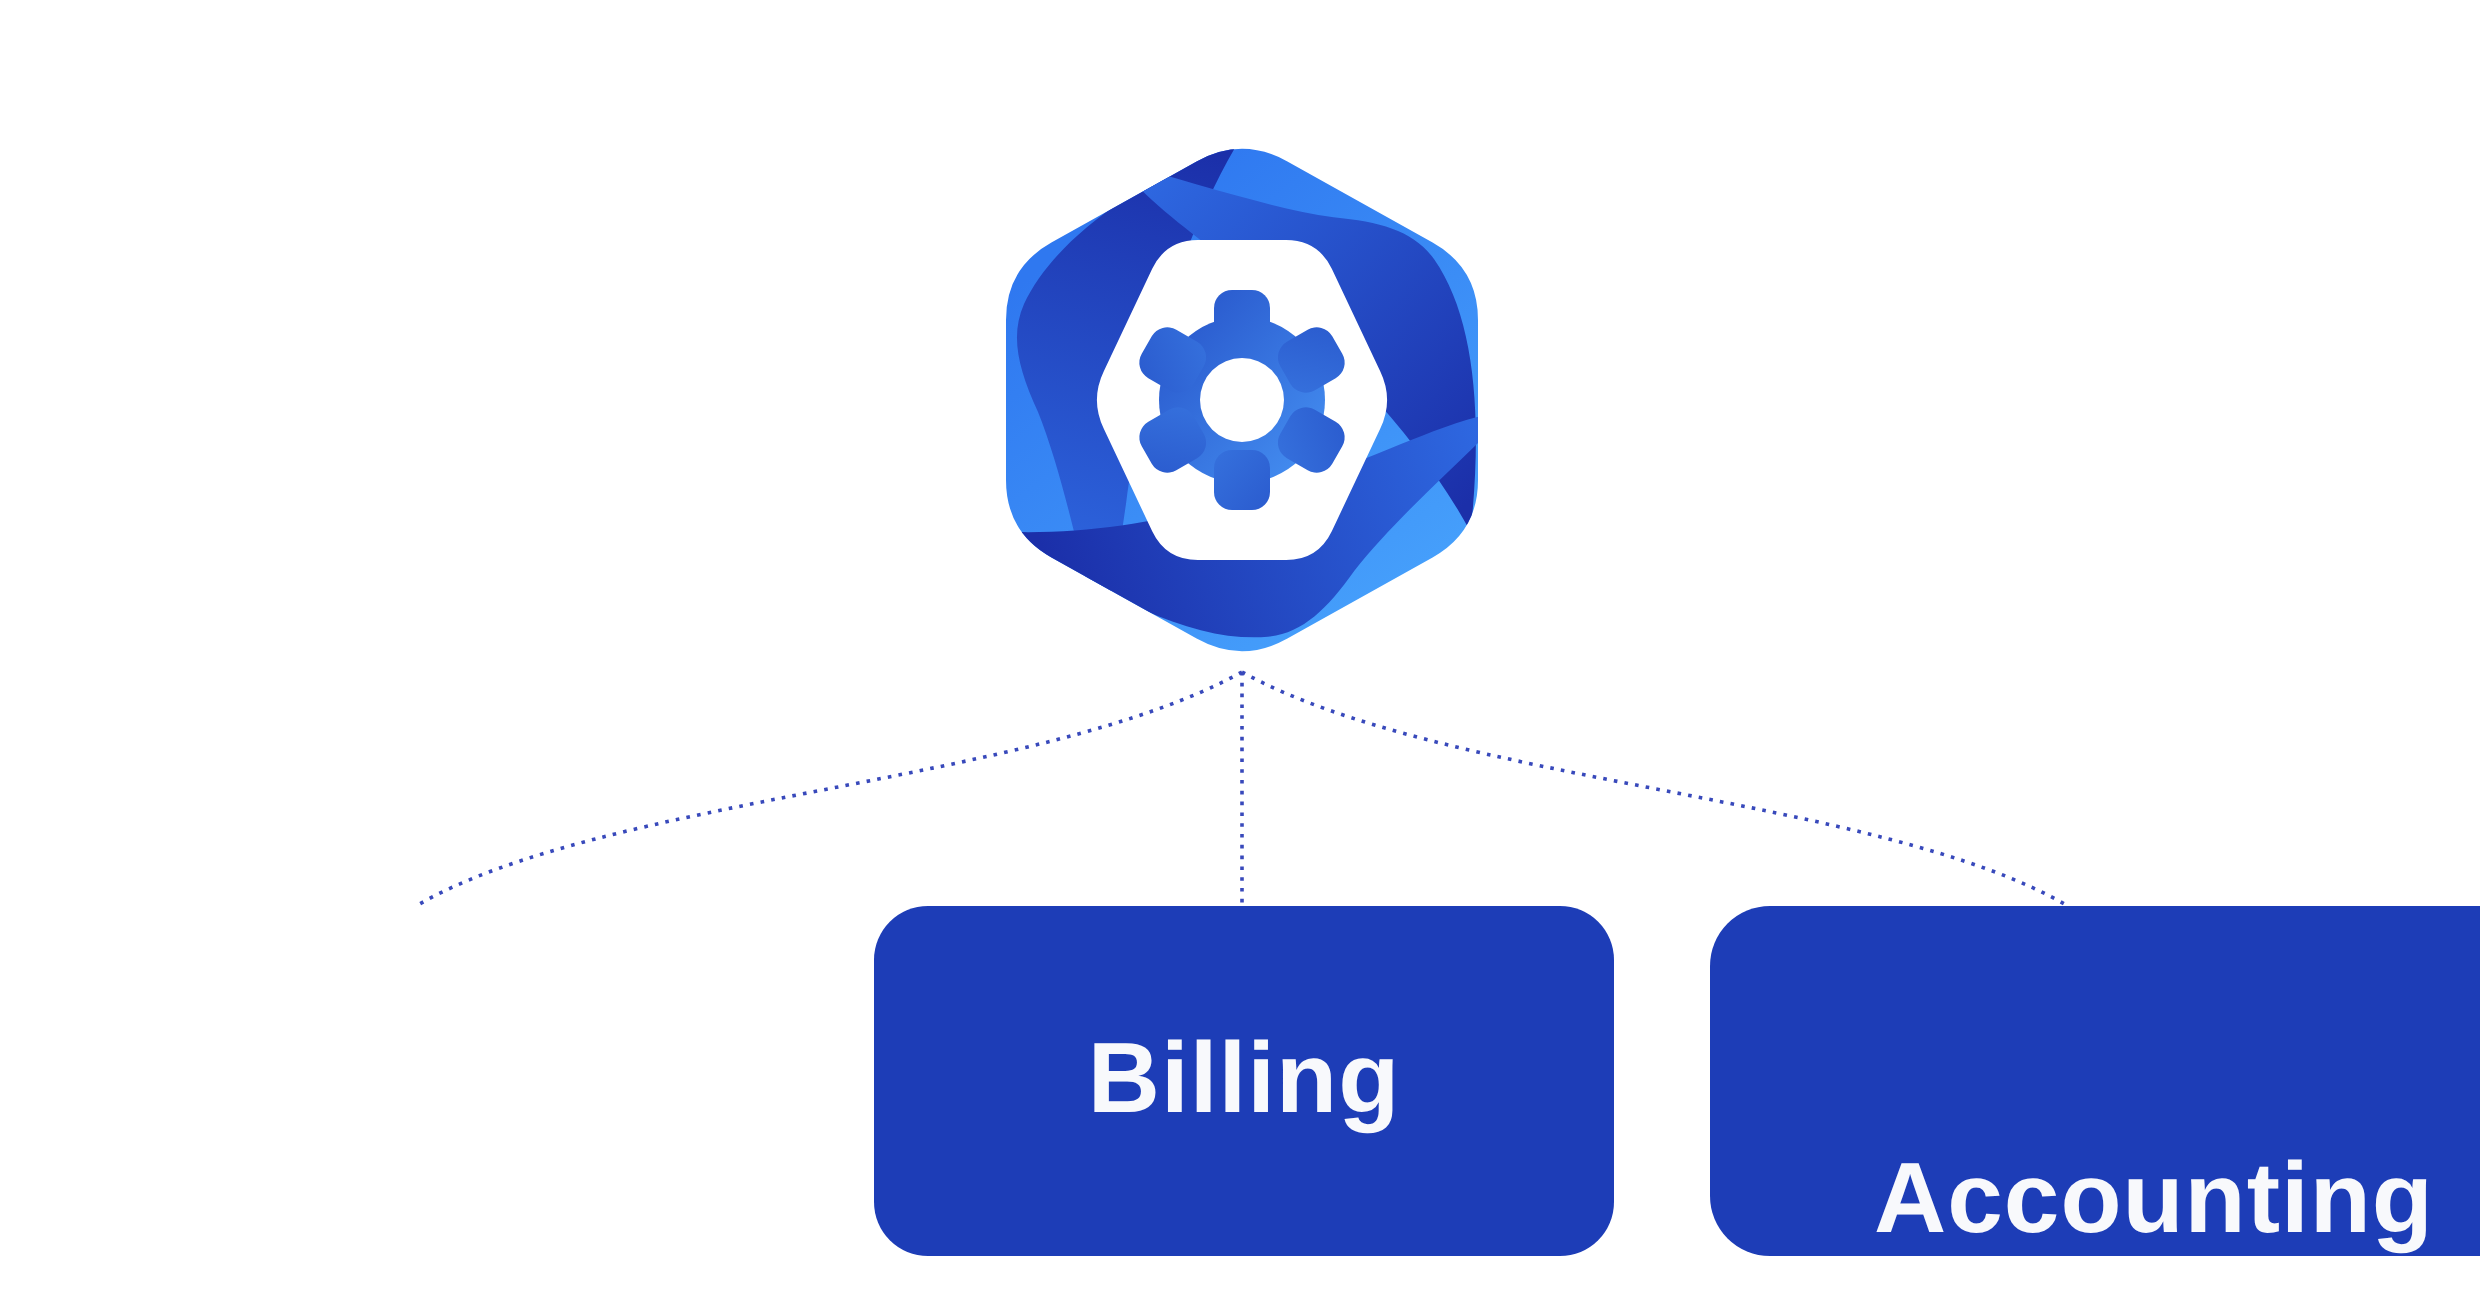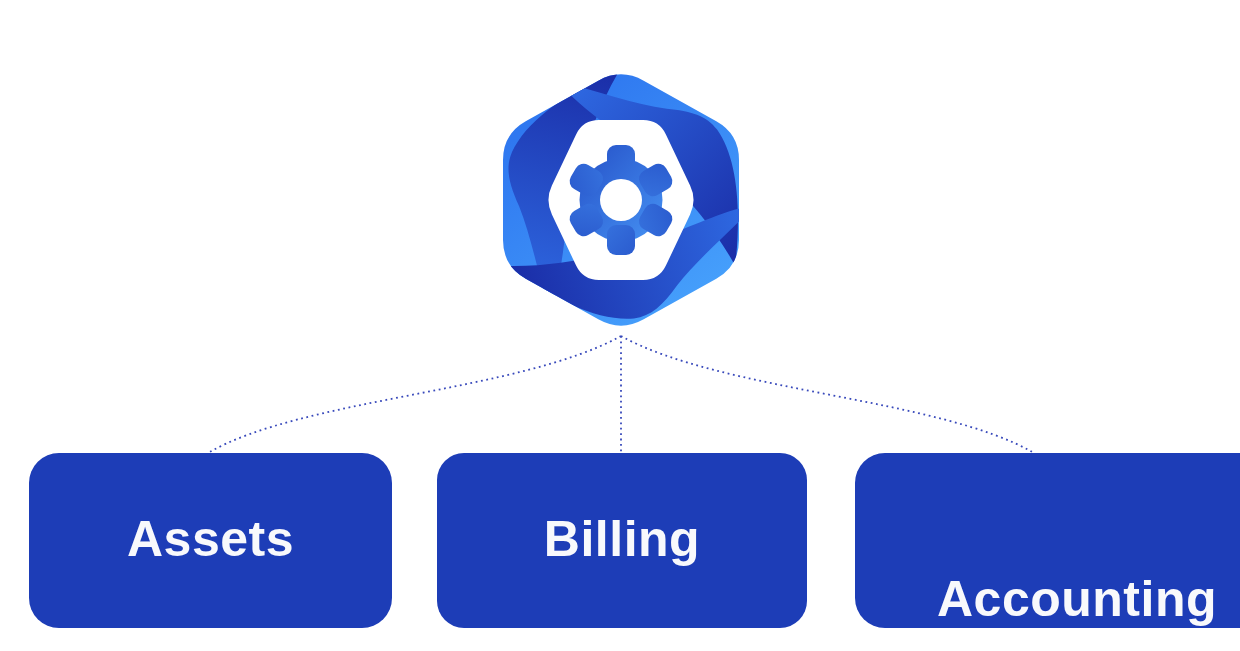--- a/index.html
+++ b/index.html
@@ -102,23 +102,20 @@
         <rect x="110" y="79" width="28" height="30" rx="9" transform="rotate(60 124 134)"></rect>
         <rect x="110" y="79" width="28" height="30" rx="9" transform="rotate(120 124 134)"></rect>
         <rect x="110" y="79" width="28" height="30" rx="9" transform="rotate(180 124 134)"></rect>
         <rect x="110" y="79" width="28" height="30" rx="9" transform="rotate(240 124 134)"></rect>
         <rect x="110" y="79" width="28" height="30" rx="9" transform="rotate(300 124 134)"></rect>
       </g>
       <circle cx="124" cy="134" r="21" fill="#ffffff"></circle>
     </svg>
   </div>
 
-  <div class="node node-assets">
-    <span class="node-label">Assets</span>
-  </div>
 
   <div class="node node-billing">
     <span class="node-label">Billing</span>
   </div>
 
   <div class="node node-accounting">
     <span class="node-label">Accounting</span>
   </div>
 
 </div>

